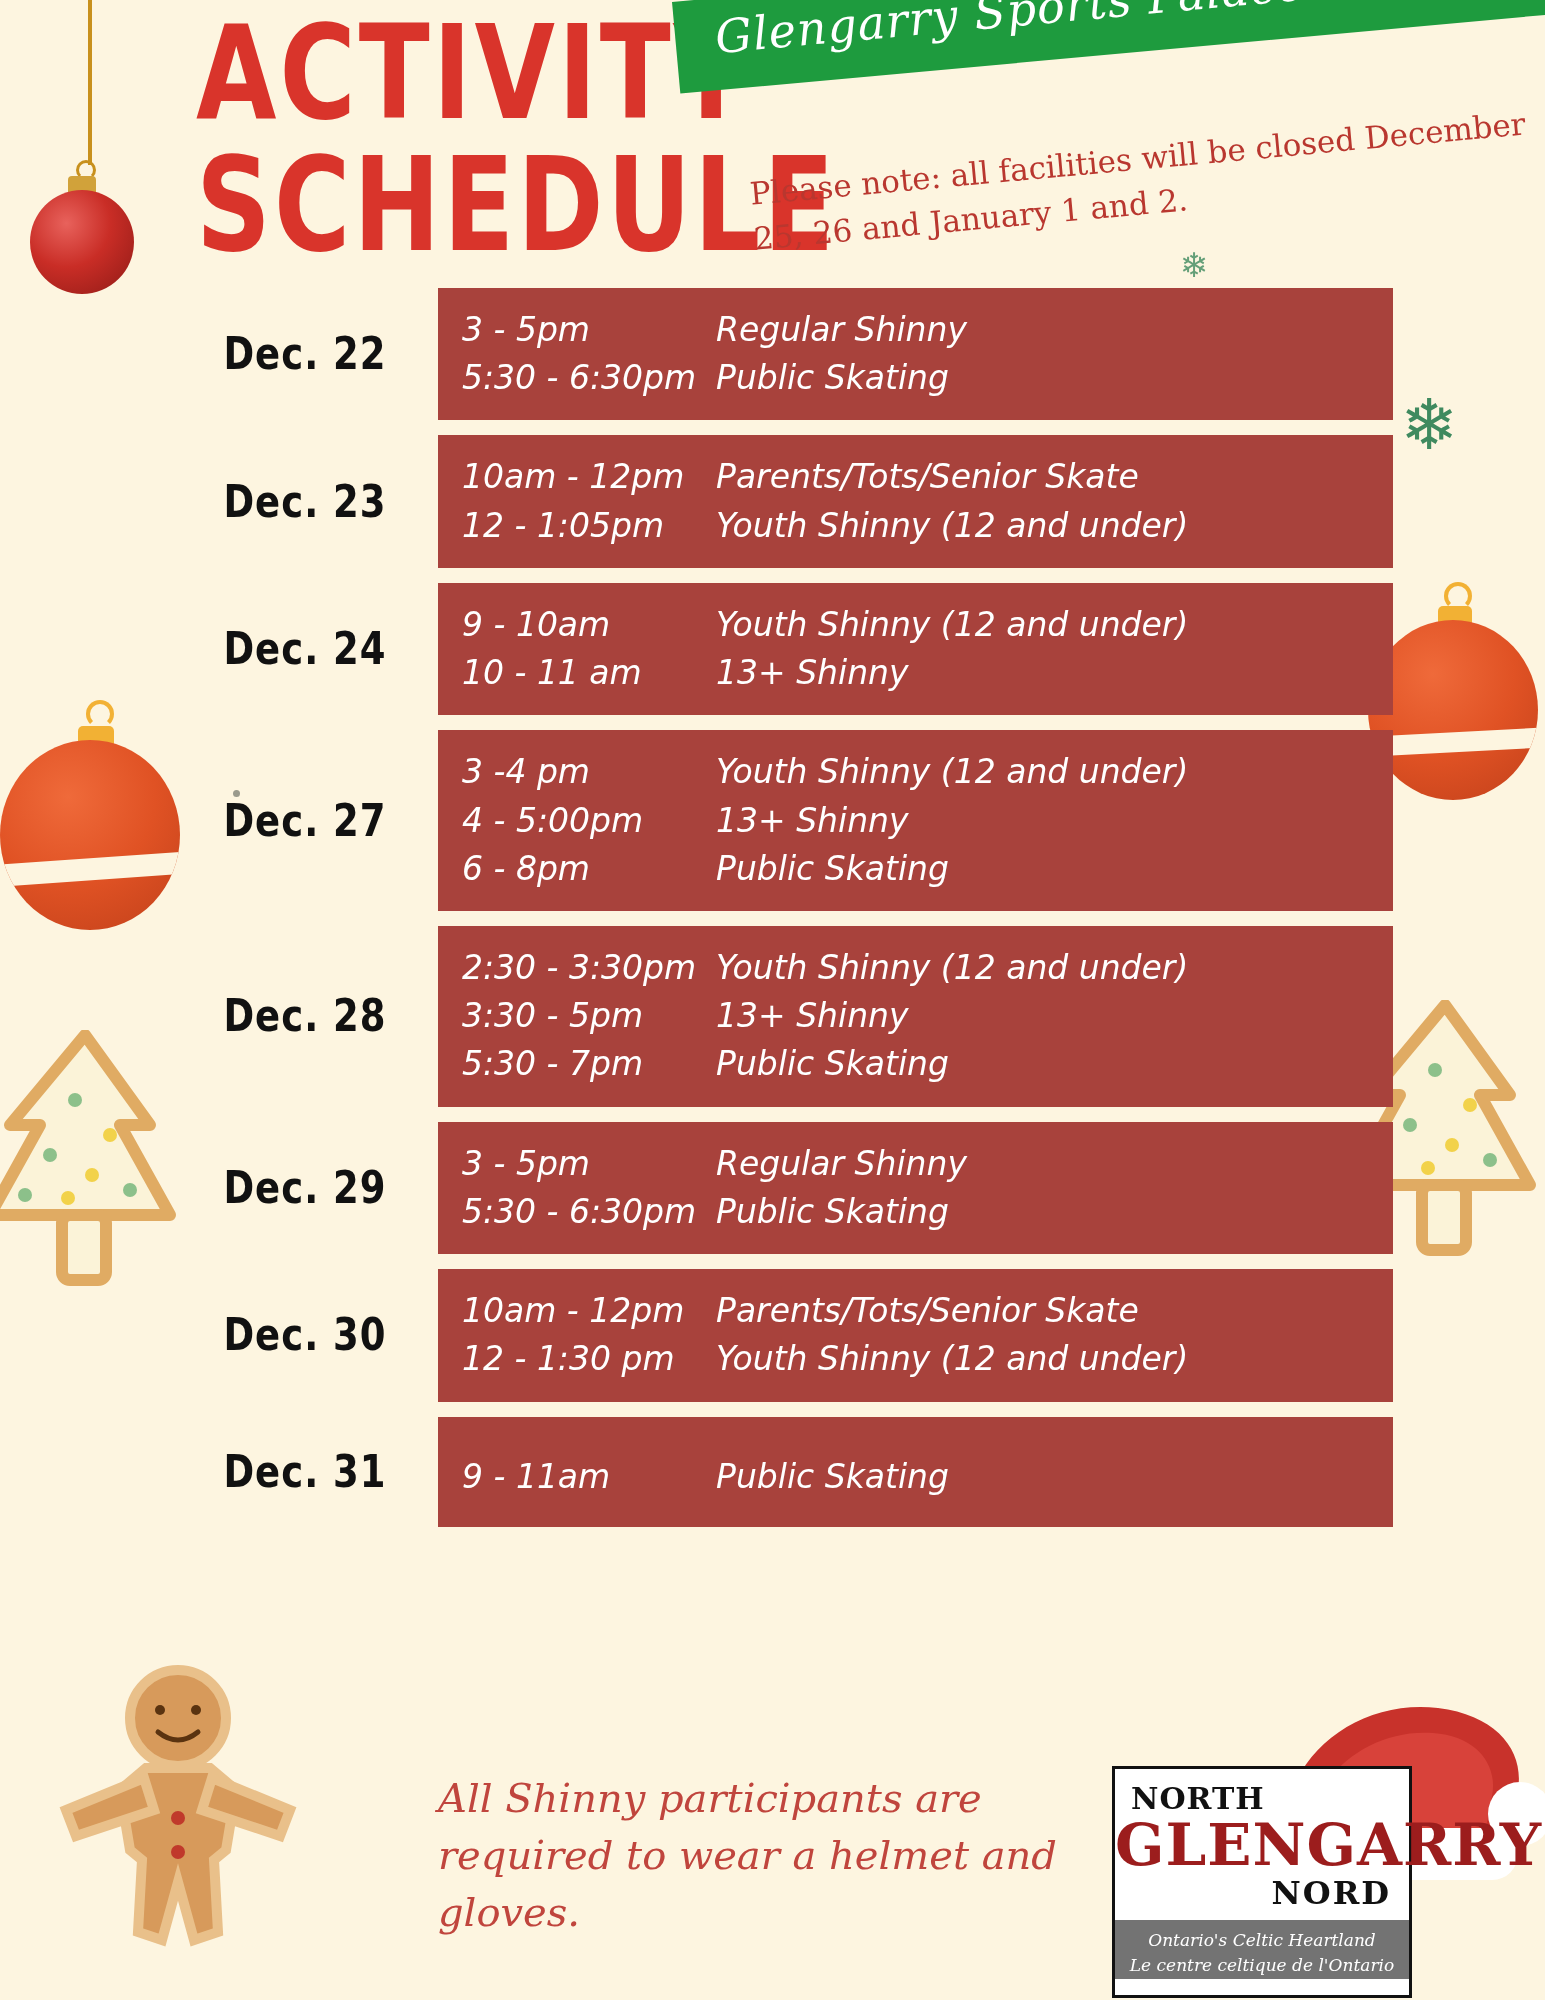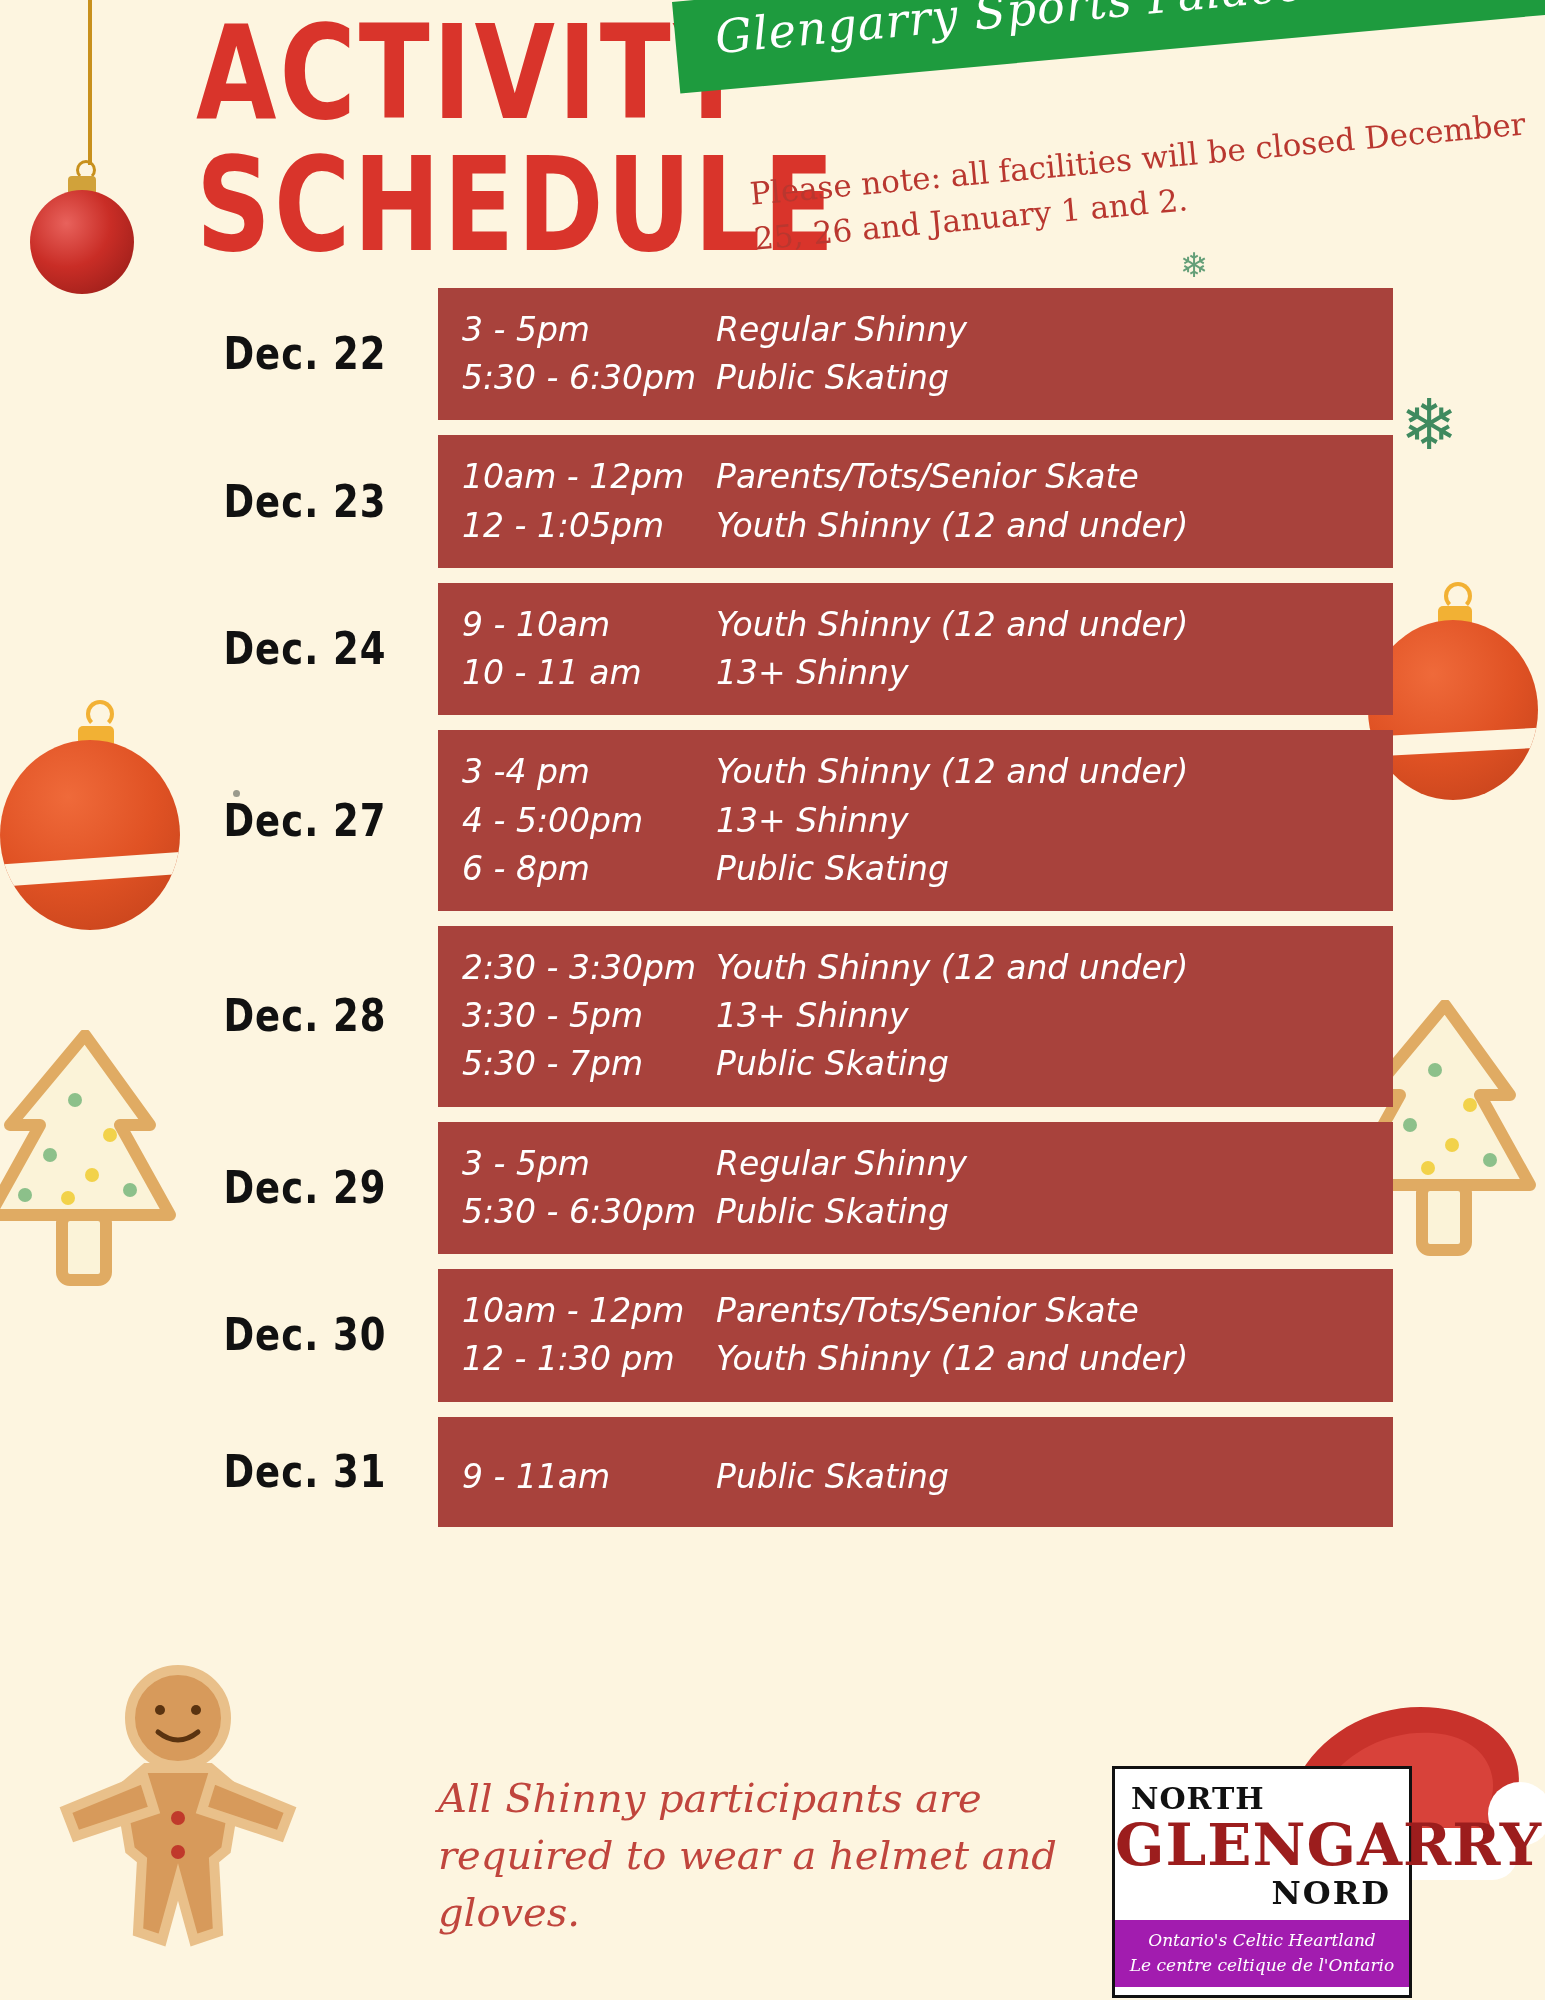--- a/index.html
+++ b/index.html
@@ -182,27 +182,27 @@
     font-family: "DejaVu Serif", serif;
     font-weight: bold;
     font-size: 32px;
     letter-spacing: 2px;
     color: #111;
     text-align: right;
     padding-right: 18px;
   }
   .logo .tartan {
     margin-top: 8px;
-    background: #a21caf;
+    background: #737373;
     color: #fff;
     font-family: "DejaVu Serif", serif;
     font-style: italic;
     font-size: 17px;
     line-height: 1.45;
-    padding: 8px 4px 10px 4px;
+    padding: 8px 4px 2px 4px;
   }
 
   
   .dec { position: absolute; }
 
   .ornament-string {
     left: 88px; top: 0; width: 4px; height: 165px;
     background: #c8901c;
   }
   .ball-red {

